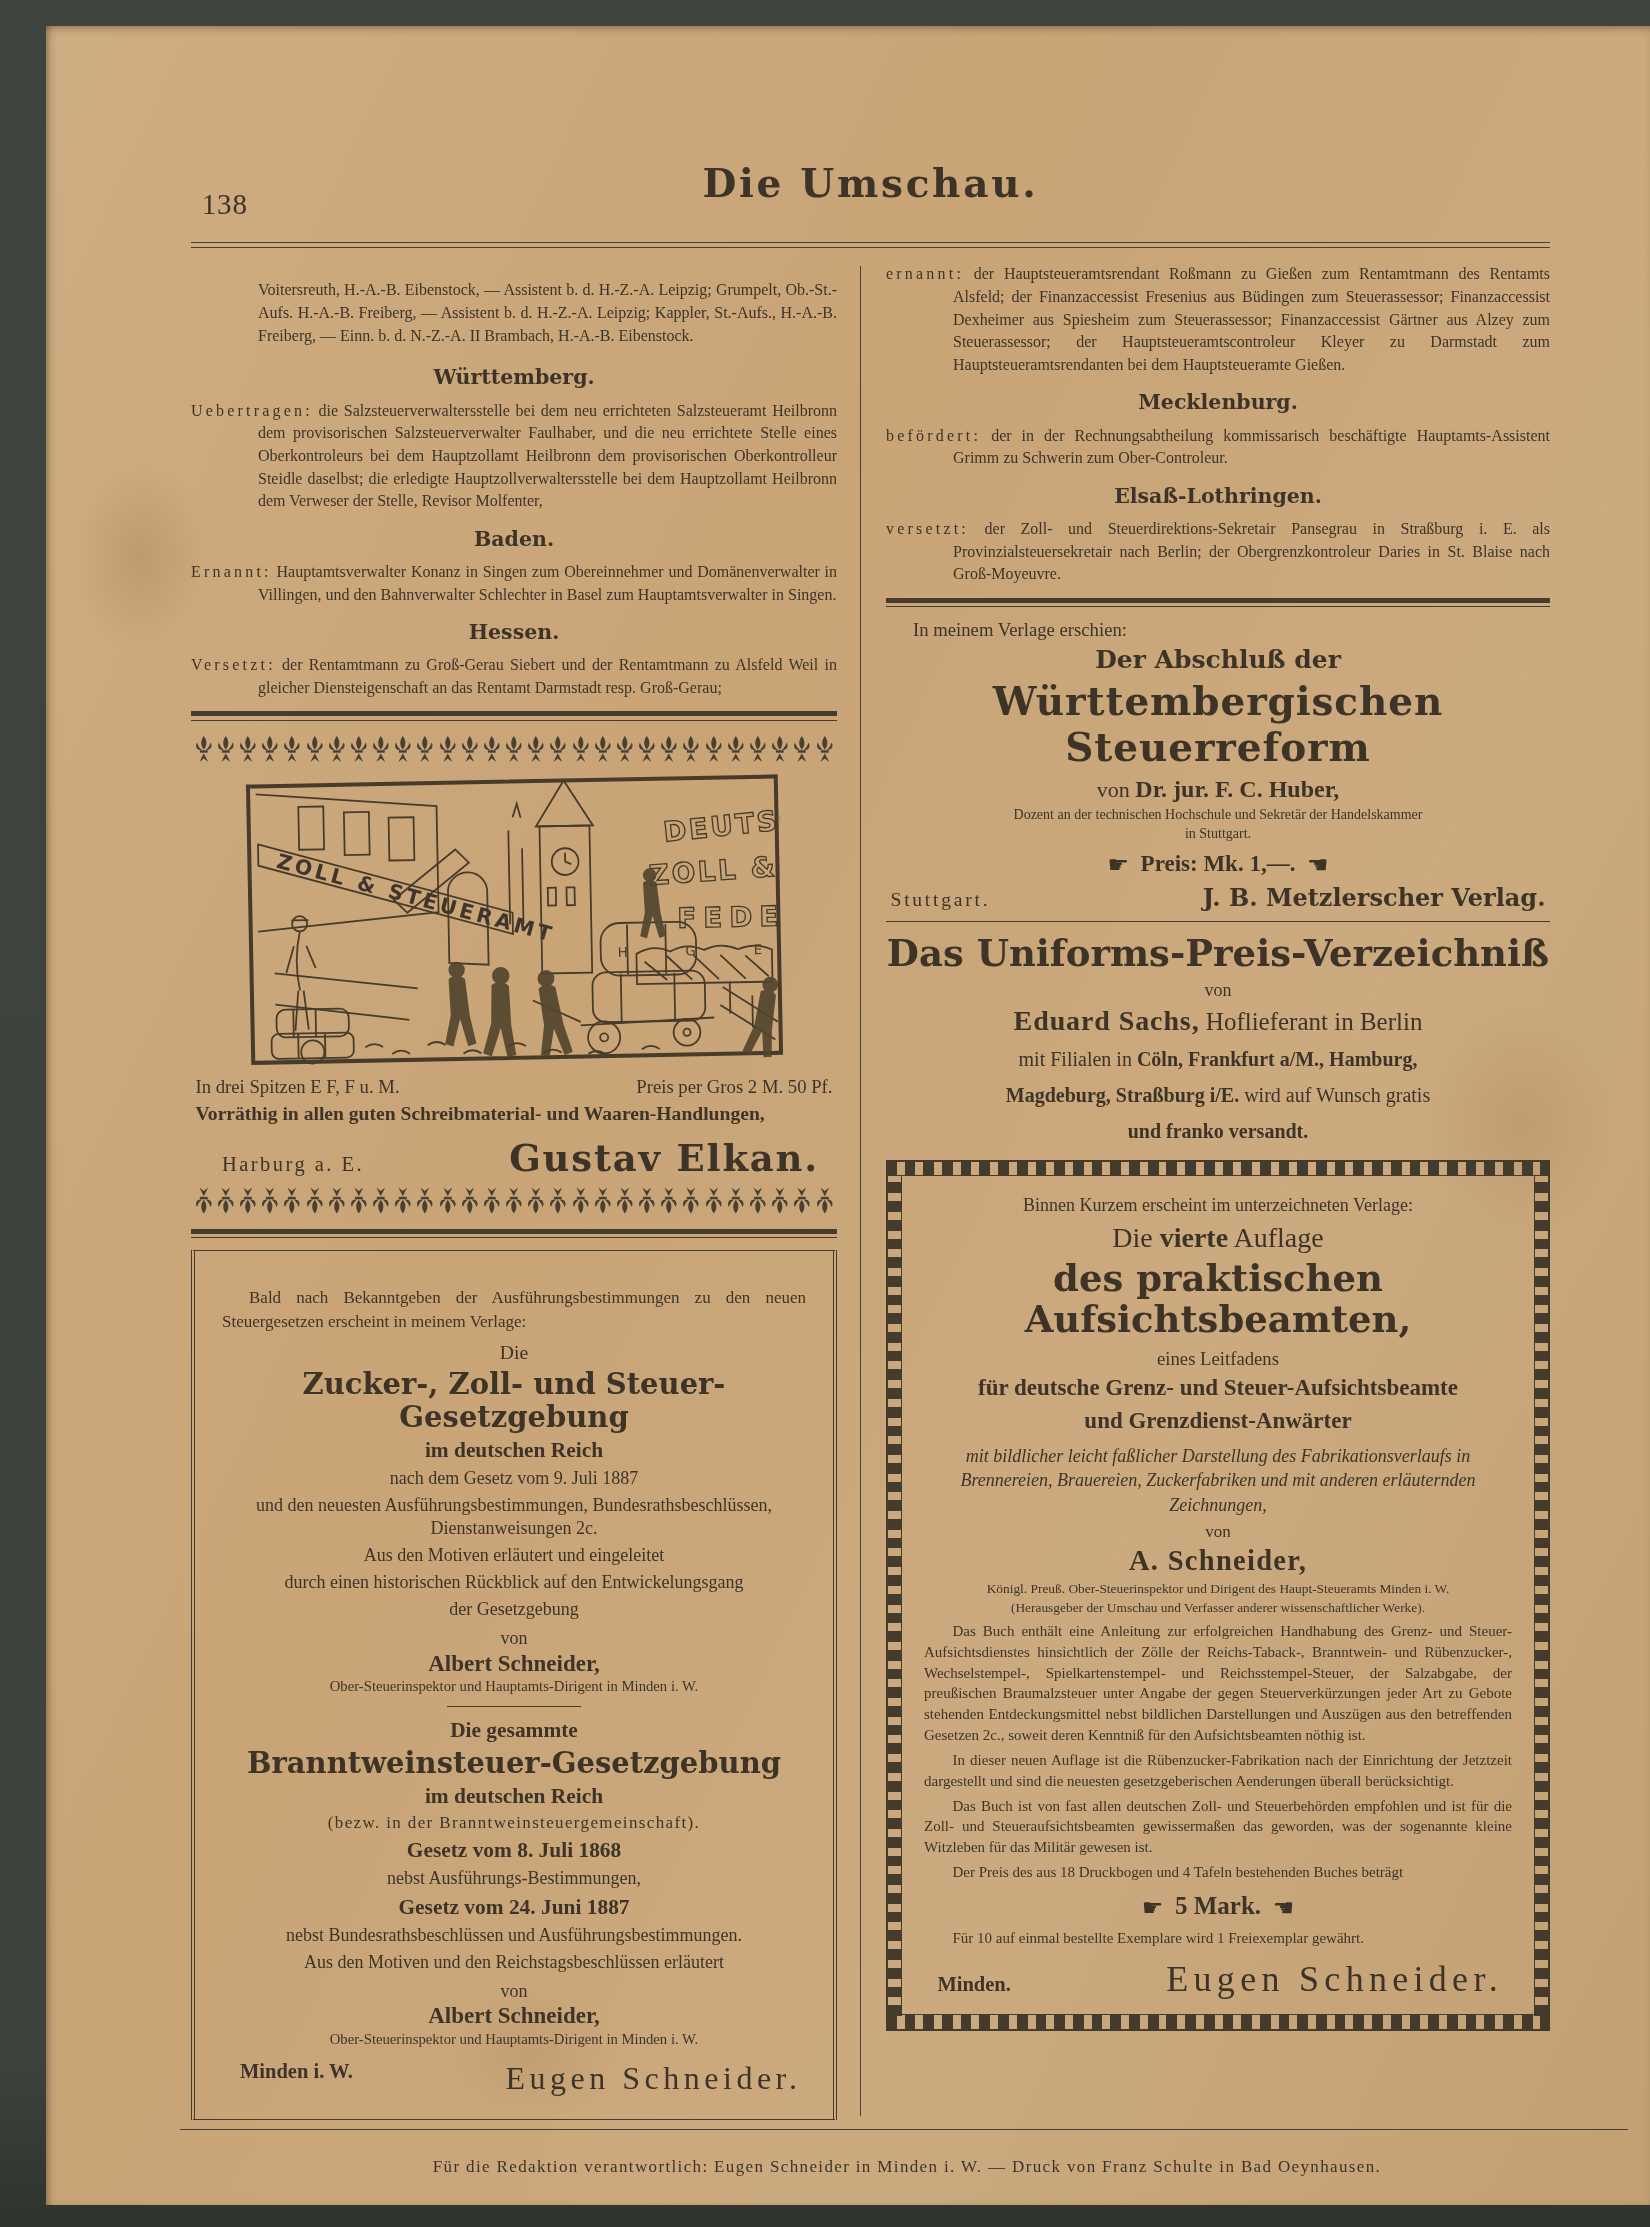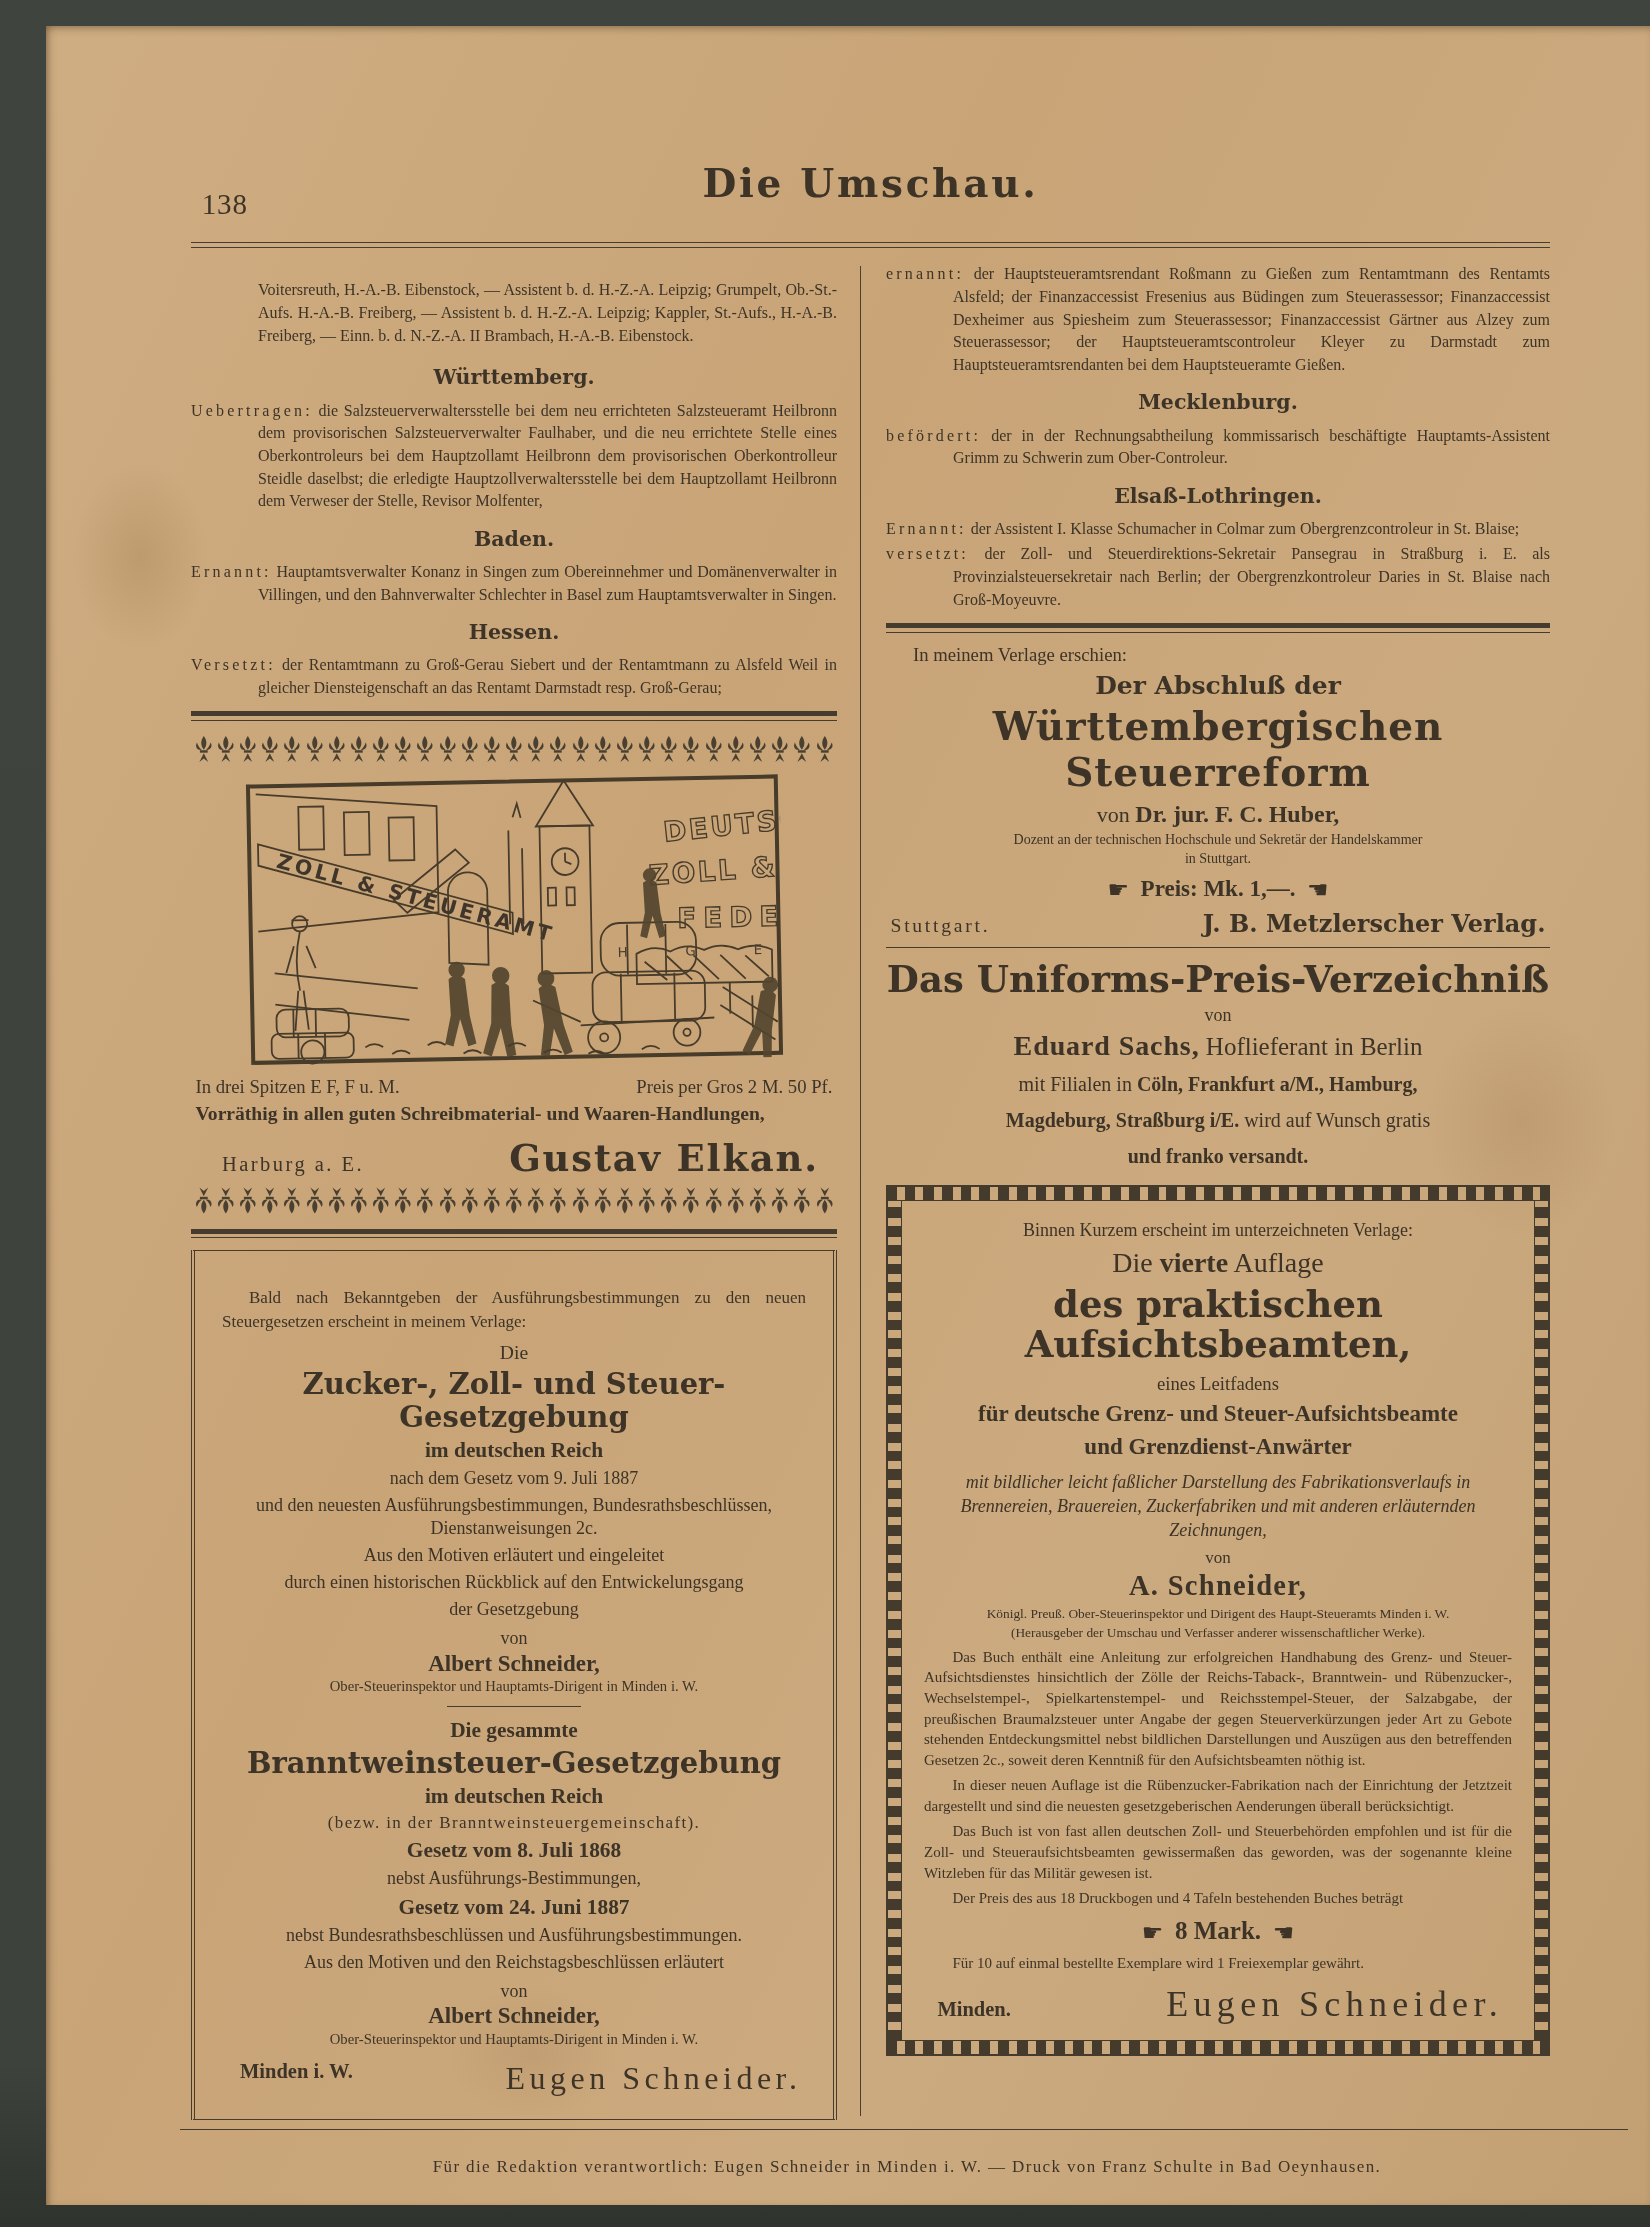--- a/index.html
+++ b/index.html
@@ -696,21 +696,20 @@
       </div>
 
       <div class="rcol">
         <div class="news">
           <p class="entry"><span class="lbl">ernannt:</span> <span>der Hauptsteueramtsrendant Roßmann zu Gießen zum Rentamtmann des Rentamts Alsfeld; der Finanzaccessist Fresenius aus Büdingen zum Steuerassessor; Finanzaccessist Dexheimer aus Spiesheim zum Steuerassessor; Finanzaccessist Gärtner aus Alzey zum Steuerassessor; der Hauptsteueramtscontroleur Kleyer zu Darmstadt zum Hauptsteueramtsrendanten bei dem Hauptsteueramte Gießen.</span></p>
 
           <div class="sechead">Mecklenburg.</div>
           <p class="entry"><span class="lbl">befördert:</span> <span>der in der Rechnungsabtheilung kommissarisch beschäftigte Hauptamts-Assistent Grimm zu Schwerin zum Ober-Controleur.</span></p>
 
           <div class="sechead">Elsaß-Lothringen.</div>
-          <p class="entry"><span class="lbl">Ernannt:</span> <span>der Assistent I. Klasse Schumacher in Colmar zum Obergrenzcontroleur in St. Blaise;</span></p>
           <p class="entry"><span class="lbl">versetzt:</span> <span>der Zoll- und Steuerdirektions-Sekretair Pansegrau in Straßburg i. E. als Provinzialsteuersekretair nach Berlin; der Obergrenzkontroleur Daries in St. Blaise nach Groß-Moyeuvre.</span></p>
         </div>
 
         <div class="thickrule"></div>
 
         <div>
           <div class="m-intro">In meinem Verlage erschien:</div>
           <div class="m-t1">Der Abschluß der</div>
           <div class="m-t2">Württembergischen Steuerreform</div>
           <div class="m-auth"><span>von</span> <b>Dr. jur. F. C. Huber,</b></div>
@@ -748,21 +747,21 @@
           <div class="a-s2">und Grenzdienst-Anwärter</div>
           <div class="a-s4">mit bildlicher leicht faßlicher Darstellung des Fabrikationsverlaufs in Brennereien, Brauereien, Zuckerfabriken und mit anderen erläuternden Zeichnungen,</div>
           <div class="a-von">von</div>
           <div class="a-author">A. Schneider,</div>
           <div class="a-authsub">Königl. Preuß. Ober-Steuerinspektor und Dirigent des Haupt-Steueramts Minden i. W.</div>
           <div class="a-authsub">(Herausgeber der Umschau und Verfasser anderer wissenschaftlicher Werke).</div>
           <p class="a-p">Das Buch enthält eine Anleitung zur erfolgreichen Handhabung des Grenz- und Steuer-Aufsichtsdienstes hinsichtlich der Zölle der Reichs-Taback-, Branntwein- und Rübenzucker-, Wechselstempel-, Spielkartenstempel- und Reichsstempel-Steuer, der Salzabgabe, der preußischen Braumalzsteuer unter Angabe der gegen Steuerverkürzungen jeder Art zu Gebote stehenden Entdeckungsmittel nebst bildlichen Darstellungen und Auszügen aus den betreffenden Gesetzen 2c., soweit deren Kenntniß für den Aufsichtsbeamten nöthig ist.</p>
           <p class="a-p">In dieser neuen Auflage ist die Rübenzucker-Fabrikation nach der Einrichtung der Jetztzeit dargestellt und sind die neuesten gesetzgeberischen Aenderungen überall berücksichtigt.</p>
           <p class="a-p">Das Buch ist von fast allen deutschen Zoll- und Steuerbehörden empfohlen und ist für die Zoll- und Steueraufsichtsbeamten gewissermaßen das geworden, was der sogenannte kleine Witzleben für das Militär gewesen ist.</p>
           <p class="a-p">Der Preis des aus 18 Druckbogen und 4 Tafeln bestehenden Buches beträgt</p>
-          <div class="a-price"><span class="hand">☛</span><span>8 Mark.</span><span class="hand">☚</span></div>
+          <div class="a-price"><span class="hand">☛</span><span>5 Mark.</span><span class="hand">☚</span></div>
           <p class="a-p">Für 10 auf einmal bestellte Exemplare wird 1 Freiexemplar gewährt.</p>
           <div class="a-sig">
             <span class="a-city">Minden.</span>
             <span class="a-name">Eugen Schneider.</span>
           </div>
         </div>
       </div>
     </div>
   </div>
 

